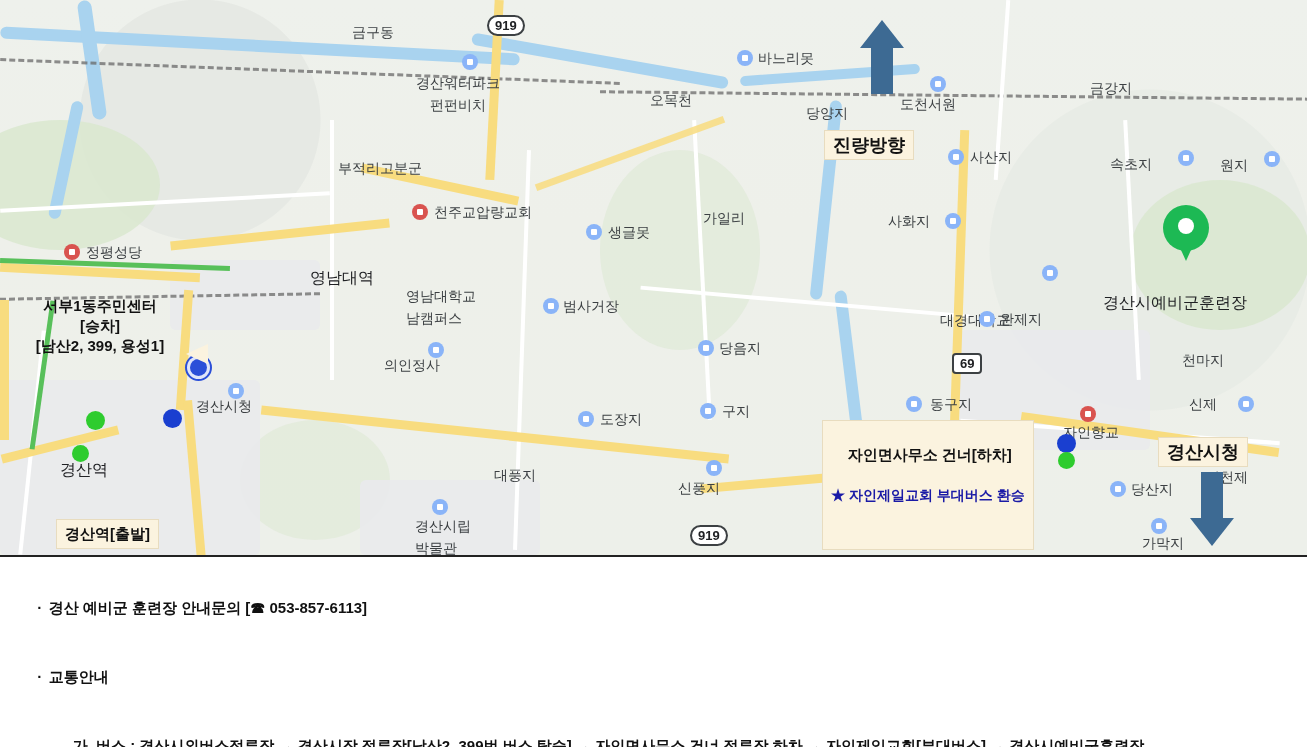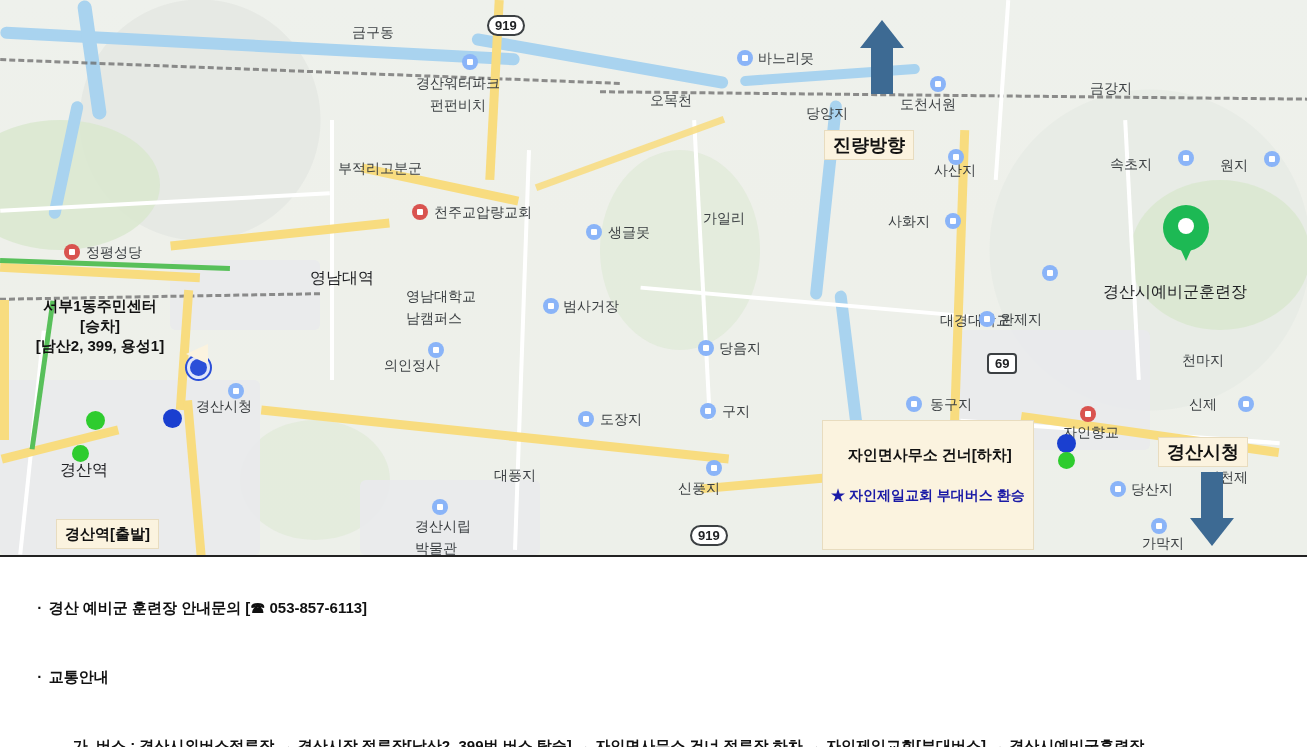--- a/index.html
+++ b/index.html
@@ -99,21 +99,21 @@
   <div class="road y" style="left:1020px;top:430px;width:260px;height:9px;transform:rotate(8deg);"></div>
   <div class="road y" style="left:0px;top:440px;width:120px;height:9px;transform:rotate(-14deg);"></div>
   <div class="road y" style="left:0px;top:300px;width:9px;height:140px;"></div>
   <div class="road y" style="left:530px;top:150px;width:200px;height:7px;transform:rotate(-20deg);opacity:.85;"></div>
 
   <div class="road" style="left:0px;top:262px;width:230px;height:5px;background:#58c05a;transform:rotate(2deg);"></div>
   <div class="road" style="left:40px;top:300px;width:5px;height:150px;background:#58c05a;transform:rotate(8deg);"></div>
 
   <div class="shield oval" style="left:487px;top:15px;">919</div>
   <div class="shield oval" style="left:690px;top:525px;">919</div>
-  <div class="shield" style="left:952px;top:353px;margin-left:35px;">69</div>
+  <div class="shield" style="left:952px;top:353px;">69</div>
 
   <div class="poi-label" style="left:352px;top:24px;">금구동</div>
 
   <div class="poi-label" style="left:416px;top:72px;line-height:22px;text-align:center;white-space:pre;">경산워터파크
 펀펀비치</div>
   <div class="poi" style="left:462px;top:54px;"></div>
 
   <div class="poi-label" style="left:650px;top:92px;">오목천</div>
 
   <div class="poi" style="left:737px;top:50px;"></div>
@@ -131,41 +131,41 @@
 
   <div class="poi" style="left:586px;top:224px;"></div>
   <div class="poi-label" style="left:608px;top:224px;">생글못</div>
 
   <div class="poi-label" style="left:703px;top:210px;">가일리</div>
 
   <div class="poi" style="left:945px;top:213px;"></div>
   <div class="poi-label" style="left:888px;top:213px;">사화지</div>
 
   <div class="poi" style="left:948px;top:149px;"></div>
-  <div class="poi-label" style="left:934px;top:149px;margin-top:13px;">사산지</div>
+  <div class="poi-label" style="left:970px;top:149px;">사산지</div>
 
   <div class="poi-label" style="left:1110px;top:156px;">속초지</div>
   <div class="poi" style="left:1178px;top:150px;"></div>
   <div class="poi-label" style="left:1220px;top:157px;">원지</div>
   <div class="poi" style="left:1264px;top:151px;"></div>
 
   <div class="poi red" style="left:64px;top:244px;"></div>
   <div class="poi-label" style="left:86px;top:244px;">정평성당</div>
 
   <div class="poi-label big" style="left:310px;top:268px;">영남대역</div>
   <div class="poi-label" style="left:406px;top:285px;line-height:22px;white-space:pre;">영남대학교
 남캠퍼스</div>
 
   <div class="poi" style="left:543px;top:298px;"></div>
   <div class="poi-label" style="left:563px;top:298px;">범사거장</div>
 
   <div class="poi" style="left:1042px;top:265px;"></div>
   <div class="poi-label" style="left:940px;top:264px;margin-top:48px;">대경대학교</div>
 
-  <div class="poi-label big" style="left:1103px;top:282px;text-align:right;">경산시예비군훈련장</div>
+  <div class="poi-label big" style="left:1103px;top:293px;text-align:right;">경산시예비군훈련장</div>
 
   <div class="poi" style="left:979px;top:311px;"></div>
   <div class="poi-label" style="left:1000px;top:311px;">완제지</div>
 
   <div class="poi" style="left:698px;top:340px;"></div>
   <div class="poi-label" style="left:719px;top:340px;">당음지</div>
 
   <div class="poi-label" style="left:1182px;top:352px;font-family:Liberation Serif, serif;">천마지</div>
 
   <div class="poi" style="left:428px;top:342px;"></div>

